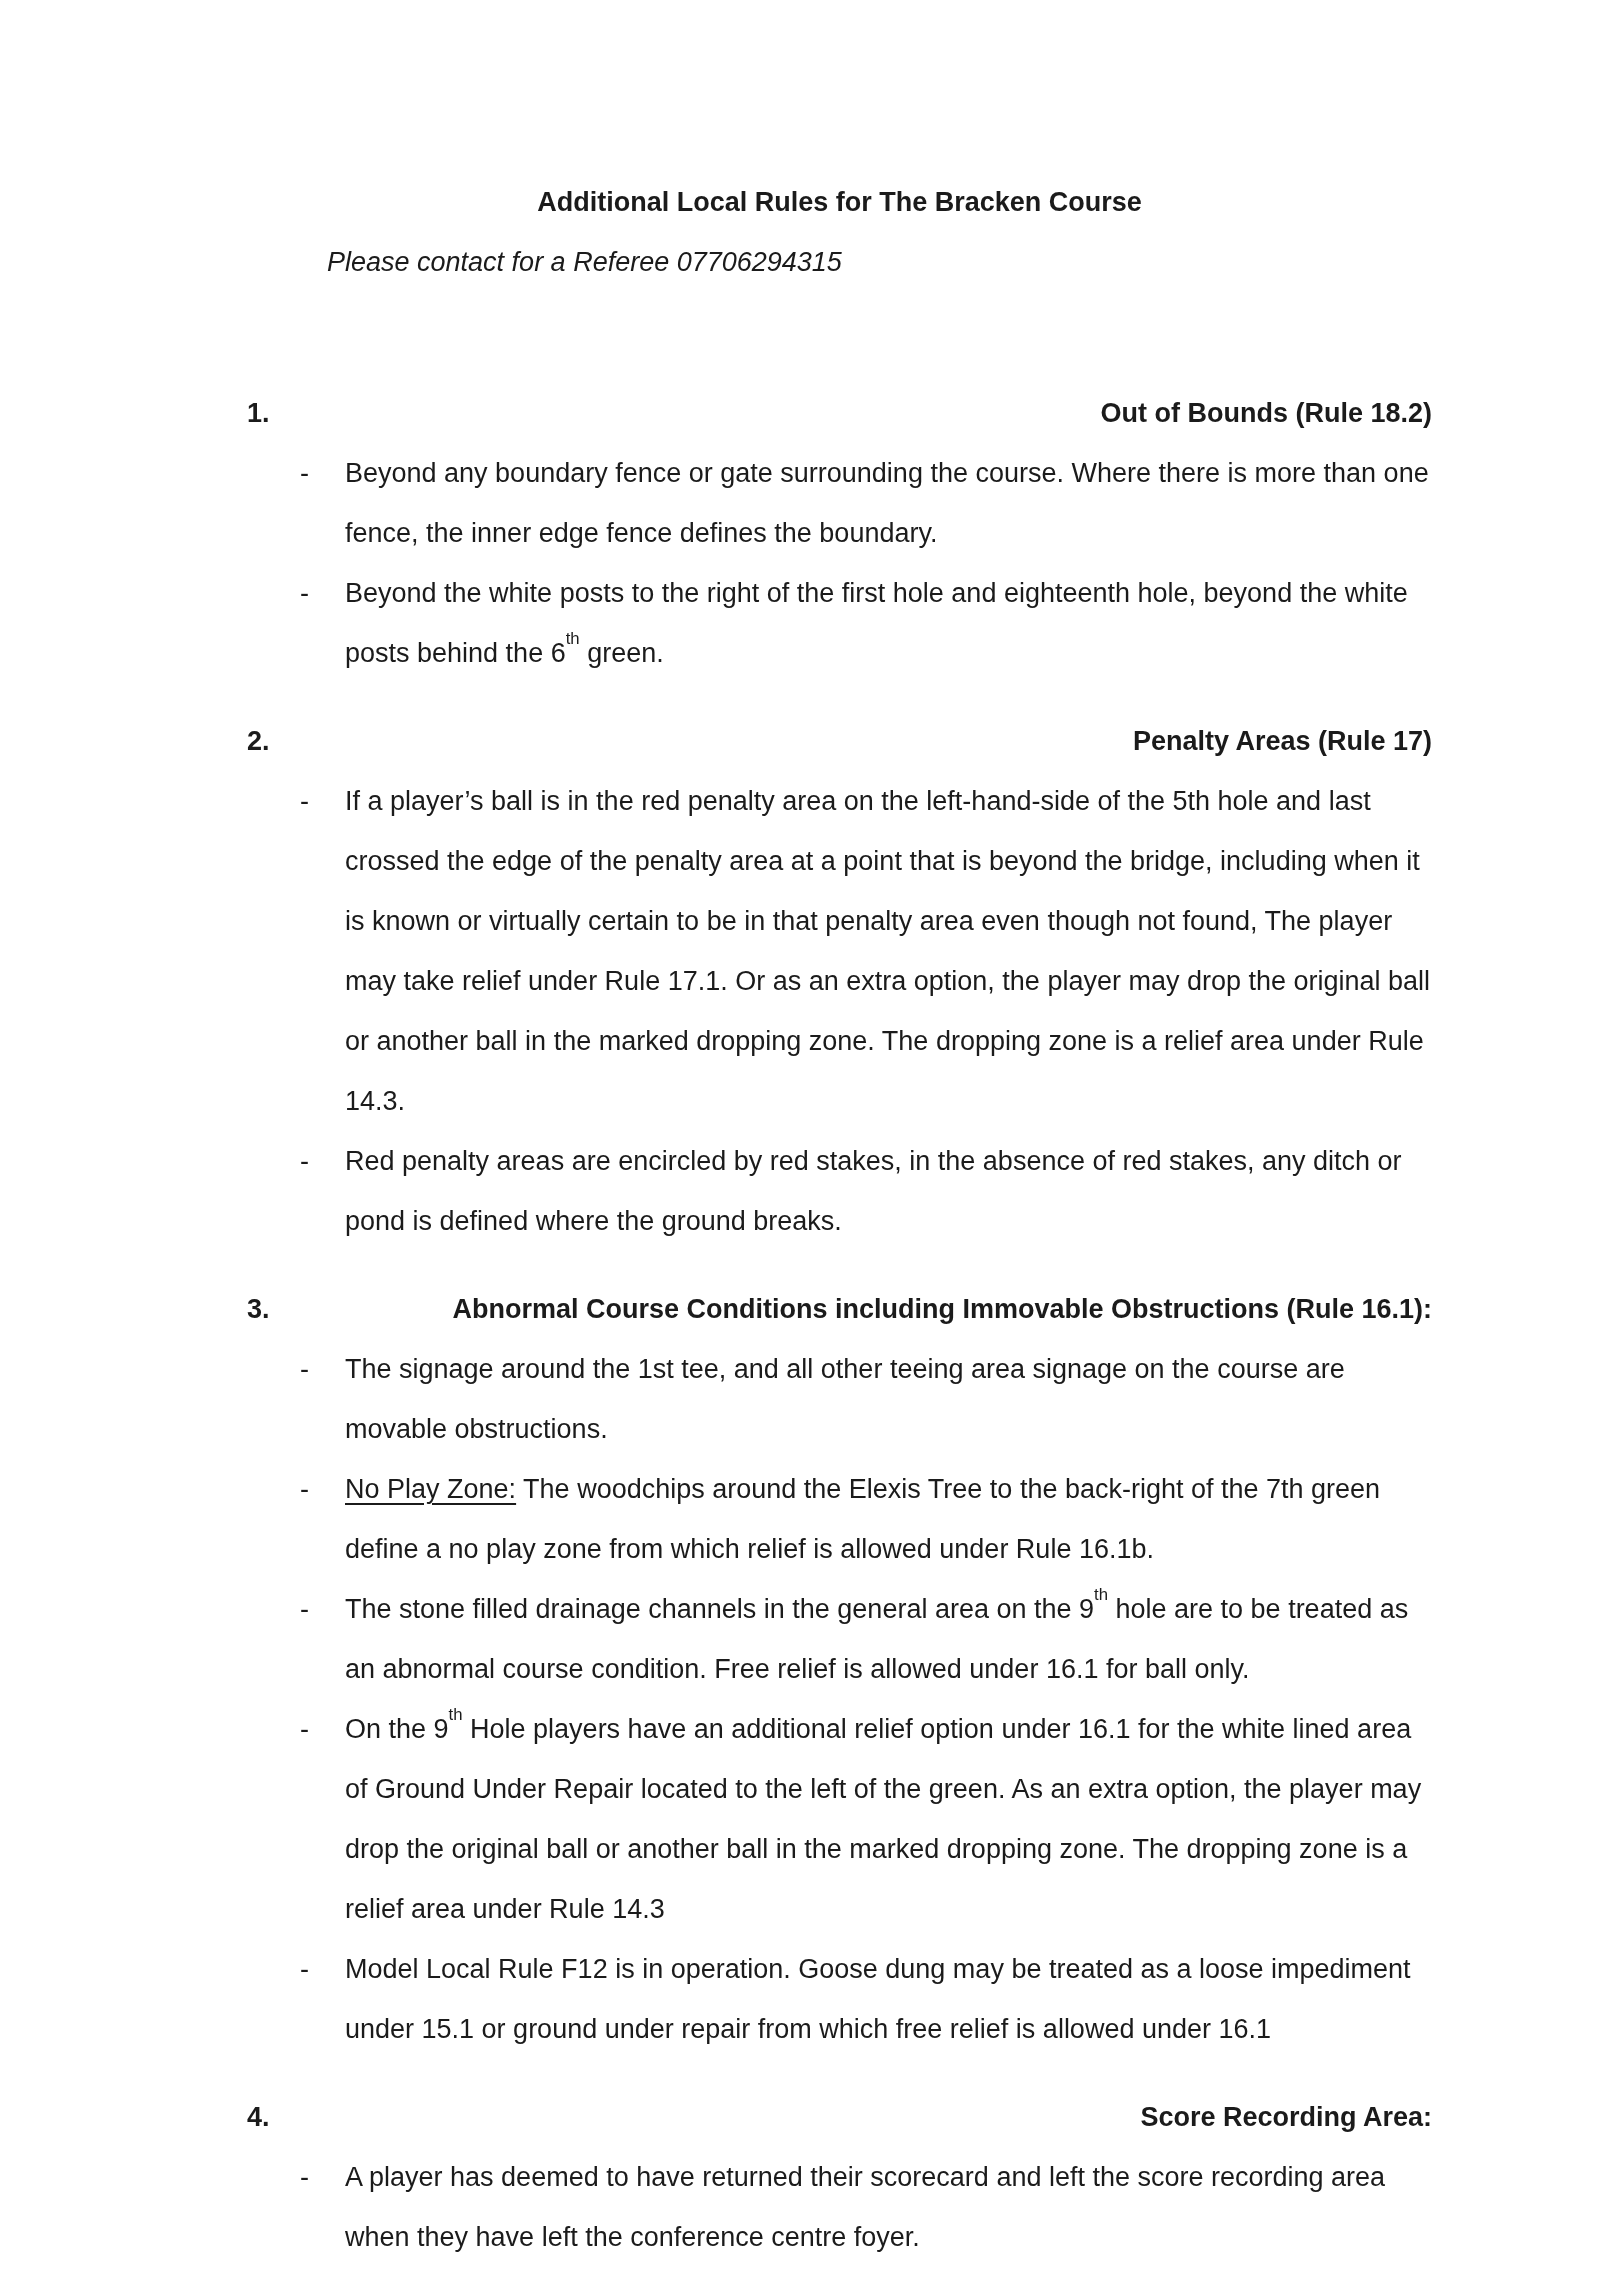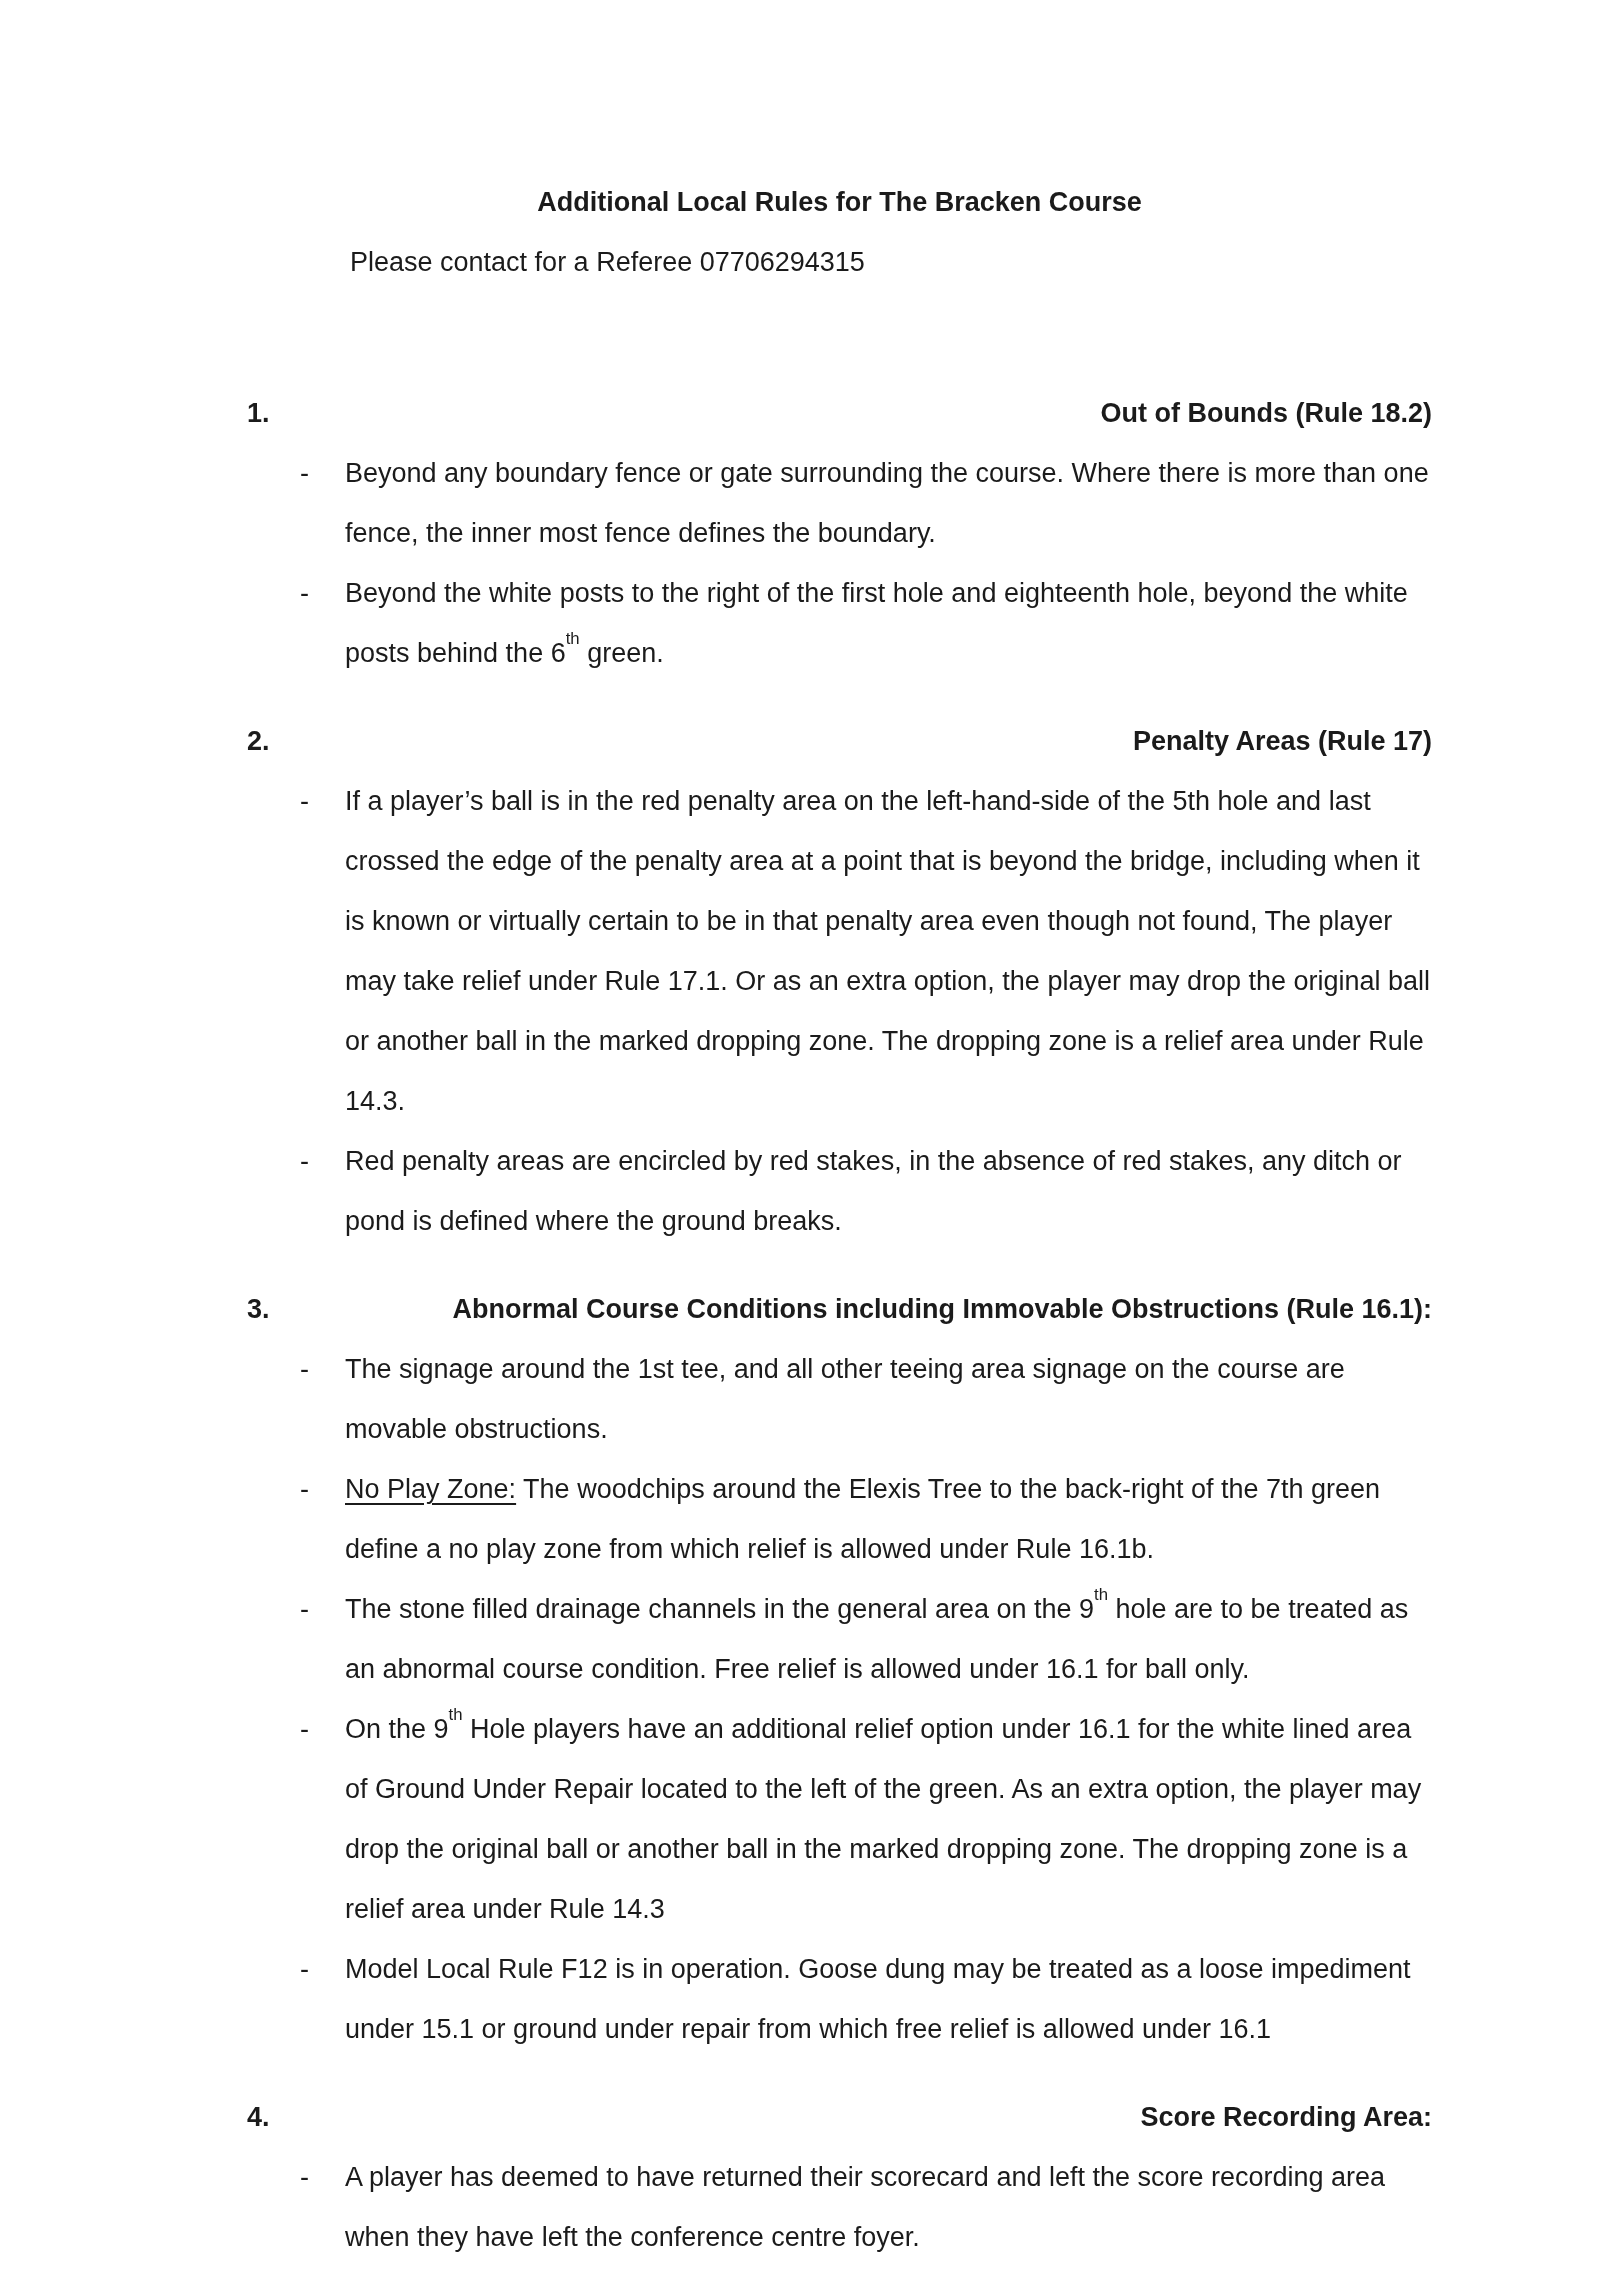--- a/index.html
+++ b/index.html
@@ -26,21 +26,22 @@
   }
   .title {
     text-align: center;
     font-weight: 700;
   }
   .subtitle {
     text-align: center;
     font-weight: 700;
   }
   .contact {
-    margin-left: 103px;
+    font-style: italic;
+    margin-left: 80px;
   }
   .section { margin-top: 28px; }
   .section.first { margin-top: 91px; }
   .heading-row {
     display: flex;
     font-weight: 700;
   }
   .num {
     flex: 0 0 49px;
   }
@@ -81,21 +82,21 @@
   <div class="contact">Please contact for a Referee 07706294315</div>
   <div id="sections">
   <section class="section first">
     <div class="heading-row">
       <span class="num">1.</span>
       <span class="heading">Out of Bounds (Rule 18.2)</span>
     </div>
     <ul class="bullets">
   <li class="bullet">
     <span class="dash">-</span>
-    <span class="bullet-text"><span>Beyond any boundary fence or gate surrounding the course. Where there is more than one fence, the inner most fence defines the boundary.</span></span>
+    <span class="bullet-text"><span>Beyond any boundary fence or gate surrounding the course. Where there is more than one fence, the inner edge fence defines the boundary.</span></span>
   </li>
 
   <li class="bullet">
     <span class="dash">-</span>
     <span class="bullet-text"><span>Beyond the white posts to the right of the first hole and eighteenth hole, beyond the white posts behind the 6</span><sup>th</sup><span> green.</span></span>
   </li>
 </ul>
   </section>
 
   <section class="section">

